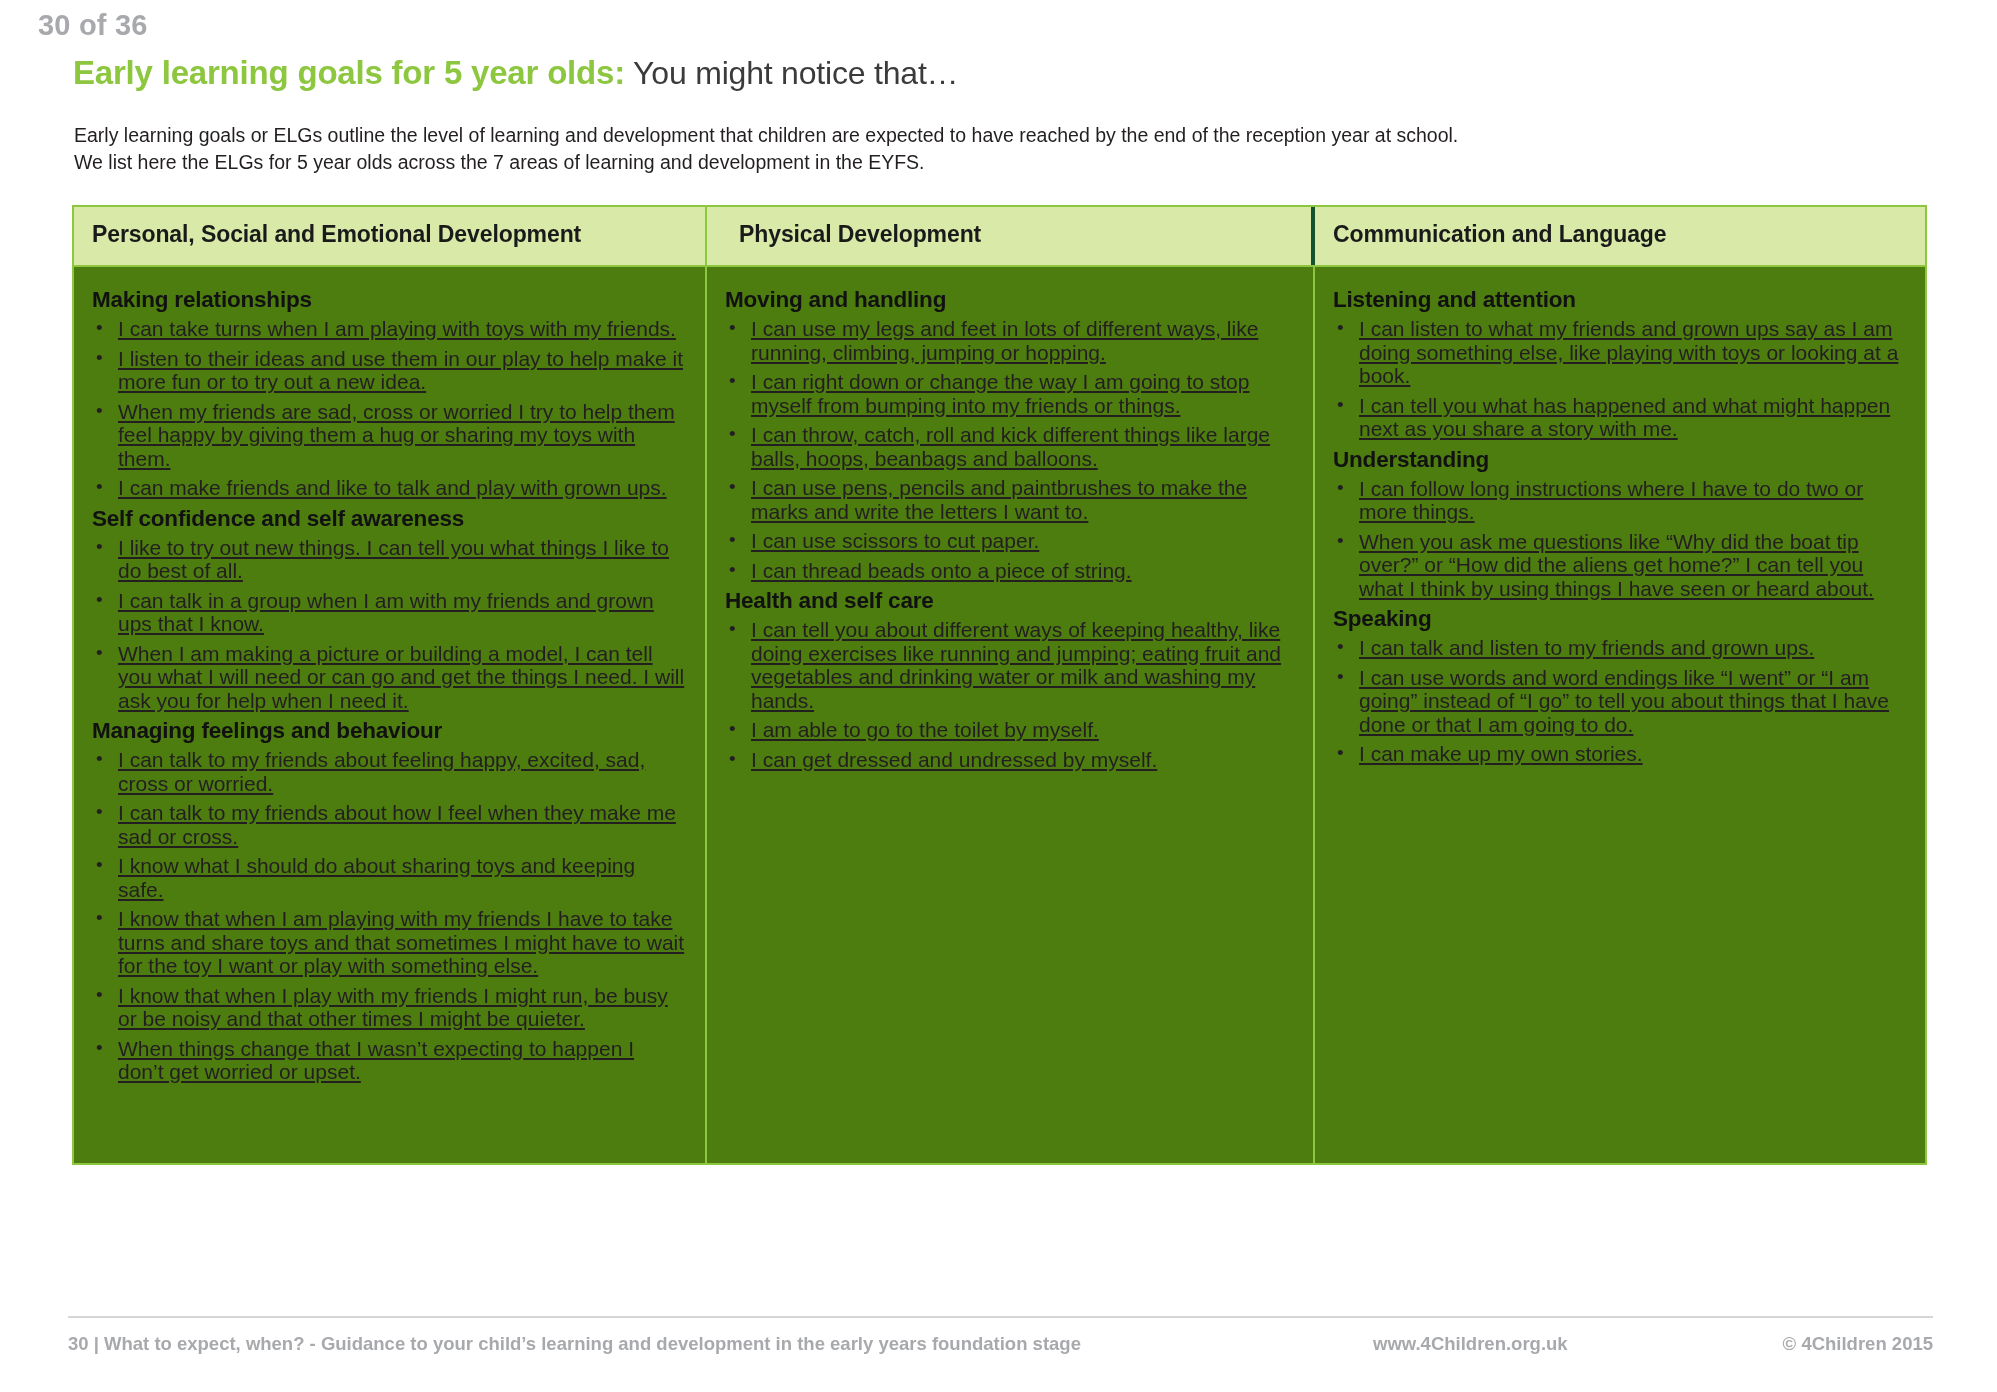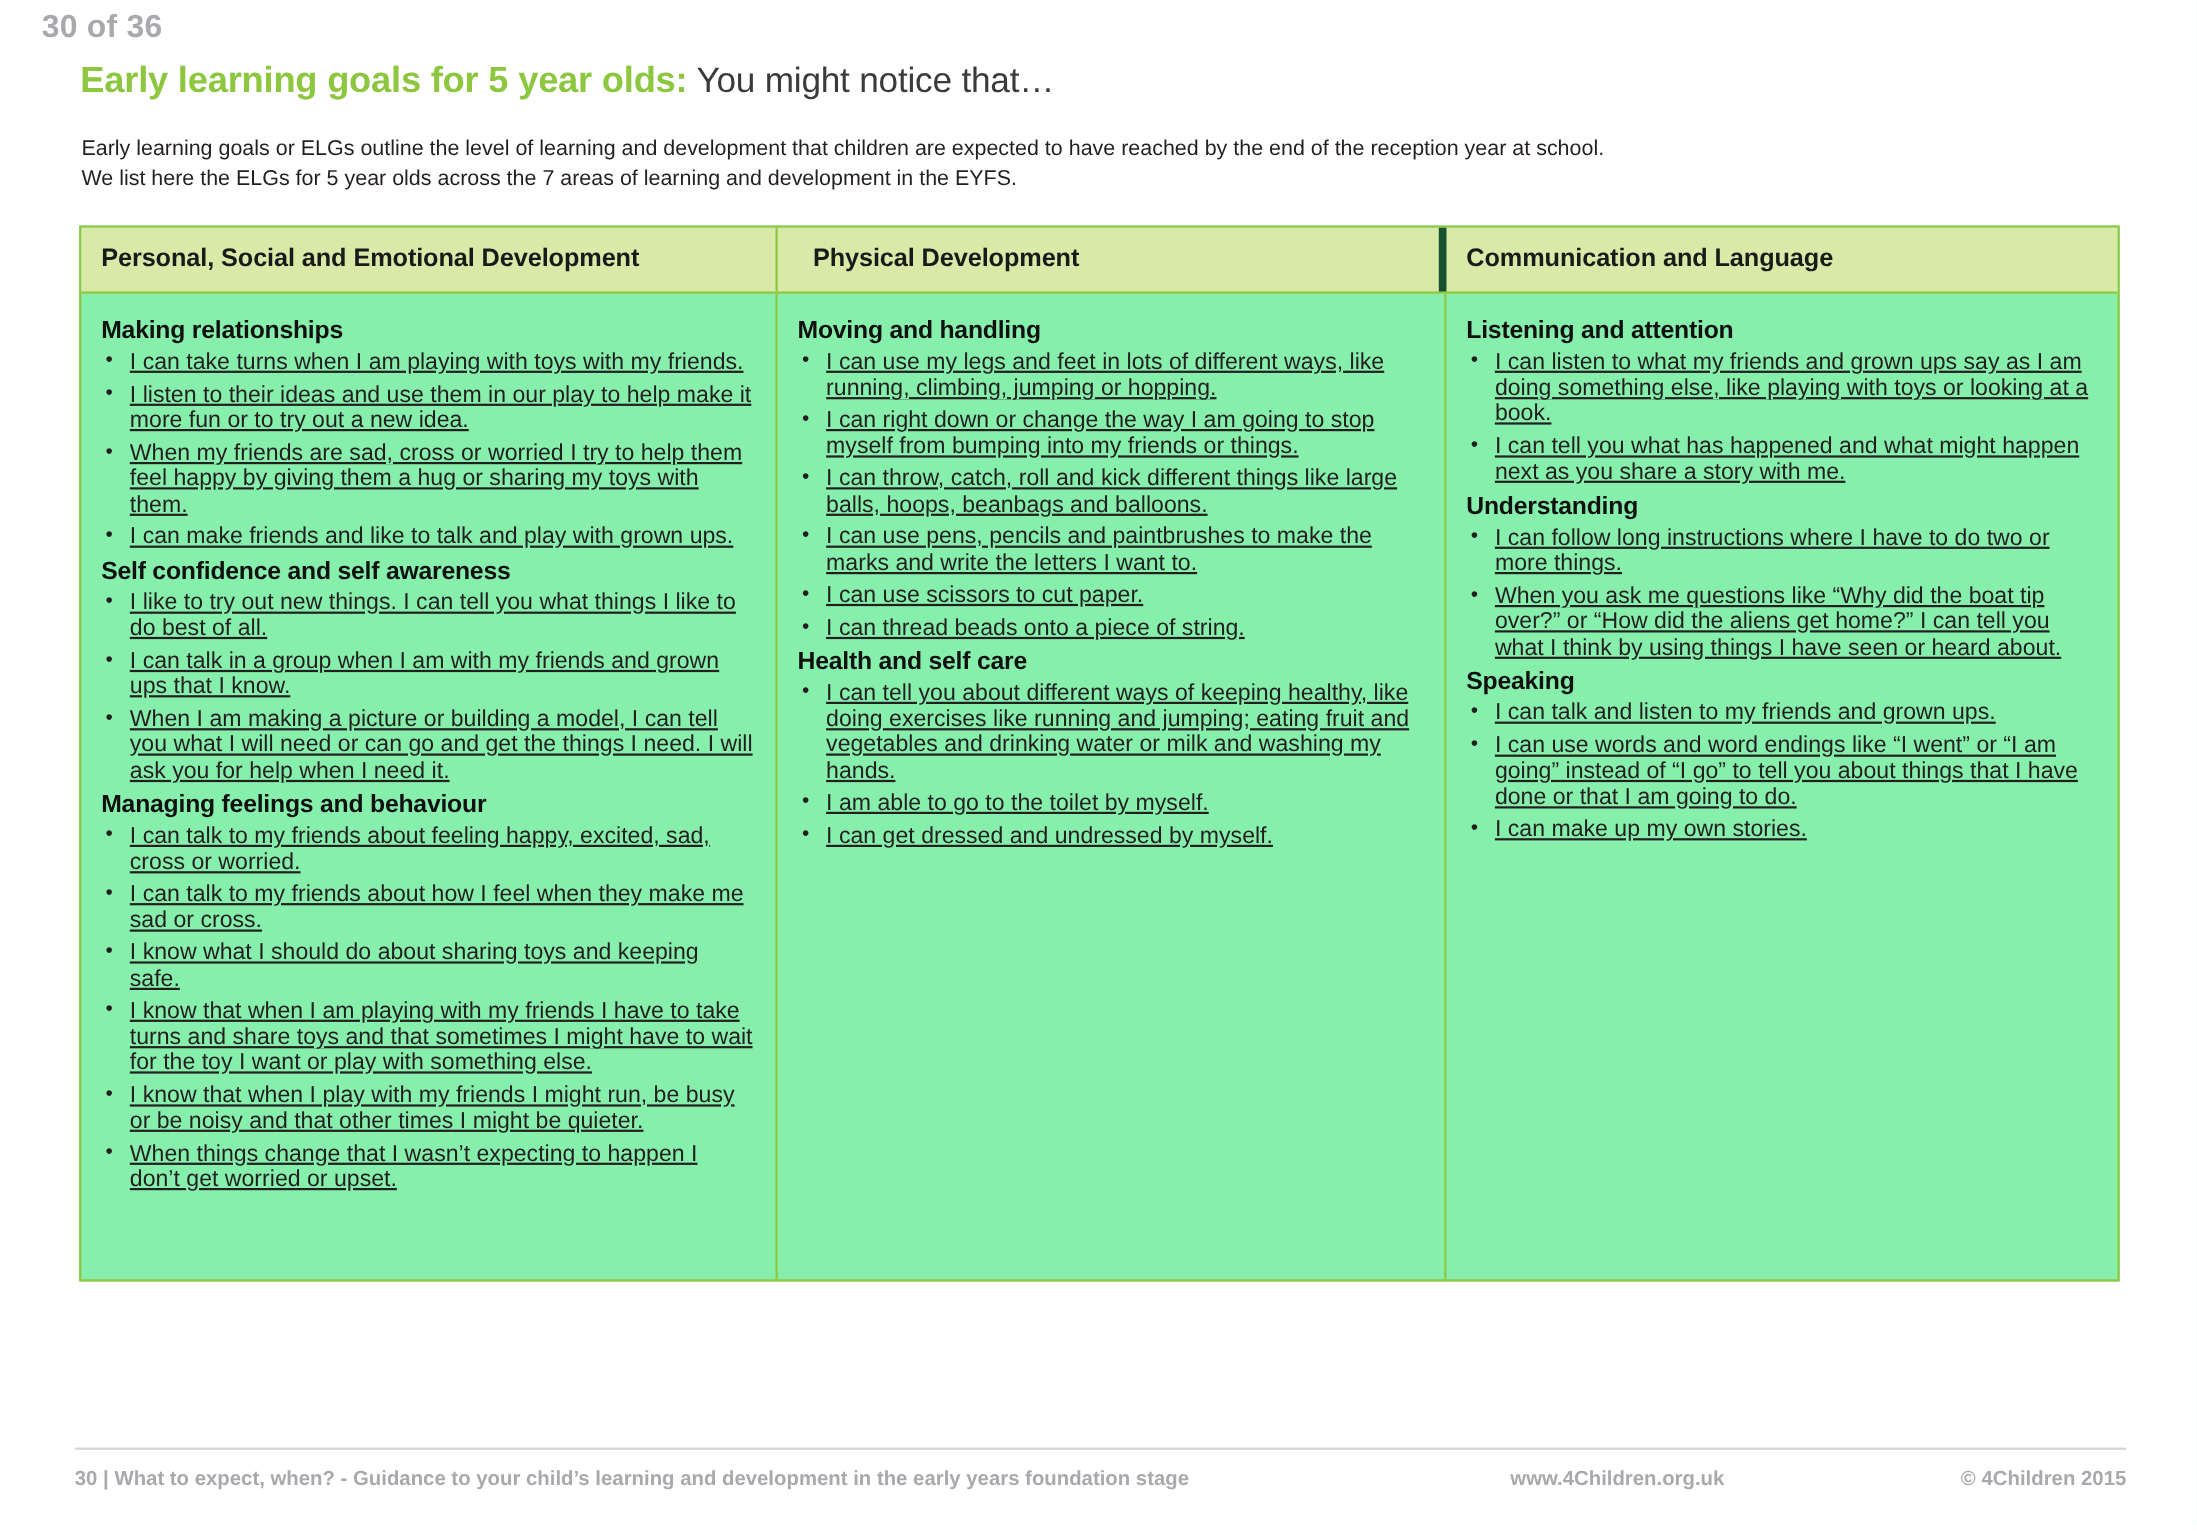--- a/index.html
+++ b/index.html
@@ -67,39 +67,39 @@
   .table {
     position: absolute;
     left: 72px;
     top: 205px;
     width: 1855px;
     height: 960px;
     border: 2px solid #8dc63f;
     box-sizing: border-box;
     display: flex;
     flex-direction: column;
-    background: #86efac;
+    background: #4d7c0f;
   }
   .thead {
     display: flex;
     background: #d8e9a8;
     border-bottom: 2px solid #8dc63f;
     height: 58px;
     flex: 0 0 58px;
   }
   .th {
     box-sizing: border-box;
     padding: 14px 0 0 18px;
     font-size: 23px;
     font-weight: 700;
     color: #1a1a1a;
     letter-spacing: -0.1px;
   }
   .th.c1 { width: 633px; border-right: 2px solid #8dc63f; }
-  .th.c2 { width: 608px; border-right: 7px solid #14532d; padding-left: 32px; }
+  .th.c2 { width: 608px; border-right: 4px solid #14532d; padding-left: 32px; }
   .th.c3 { flex: 1; }
 
   .tbody {
     display: flex;
     flex: 1;
     min-height: 0;
   }
   .td {
     box-sizing: border-box;
     padding: 20px 20px 10px 18px;

